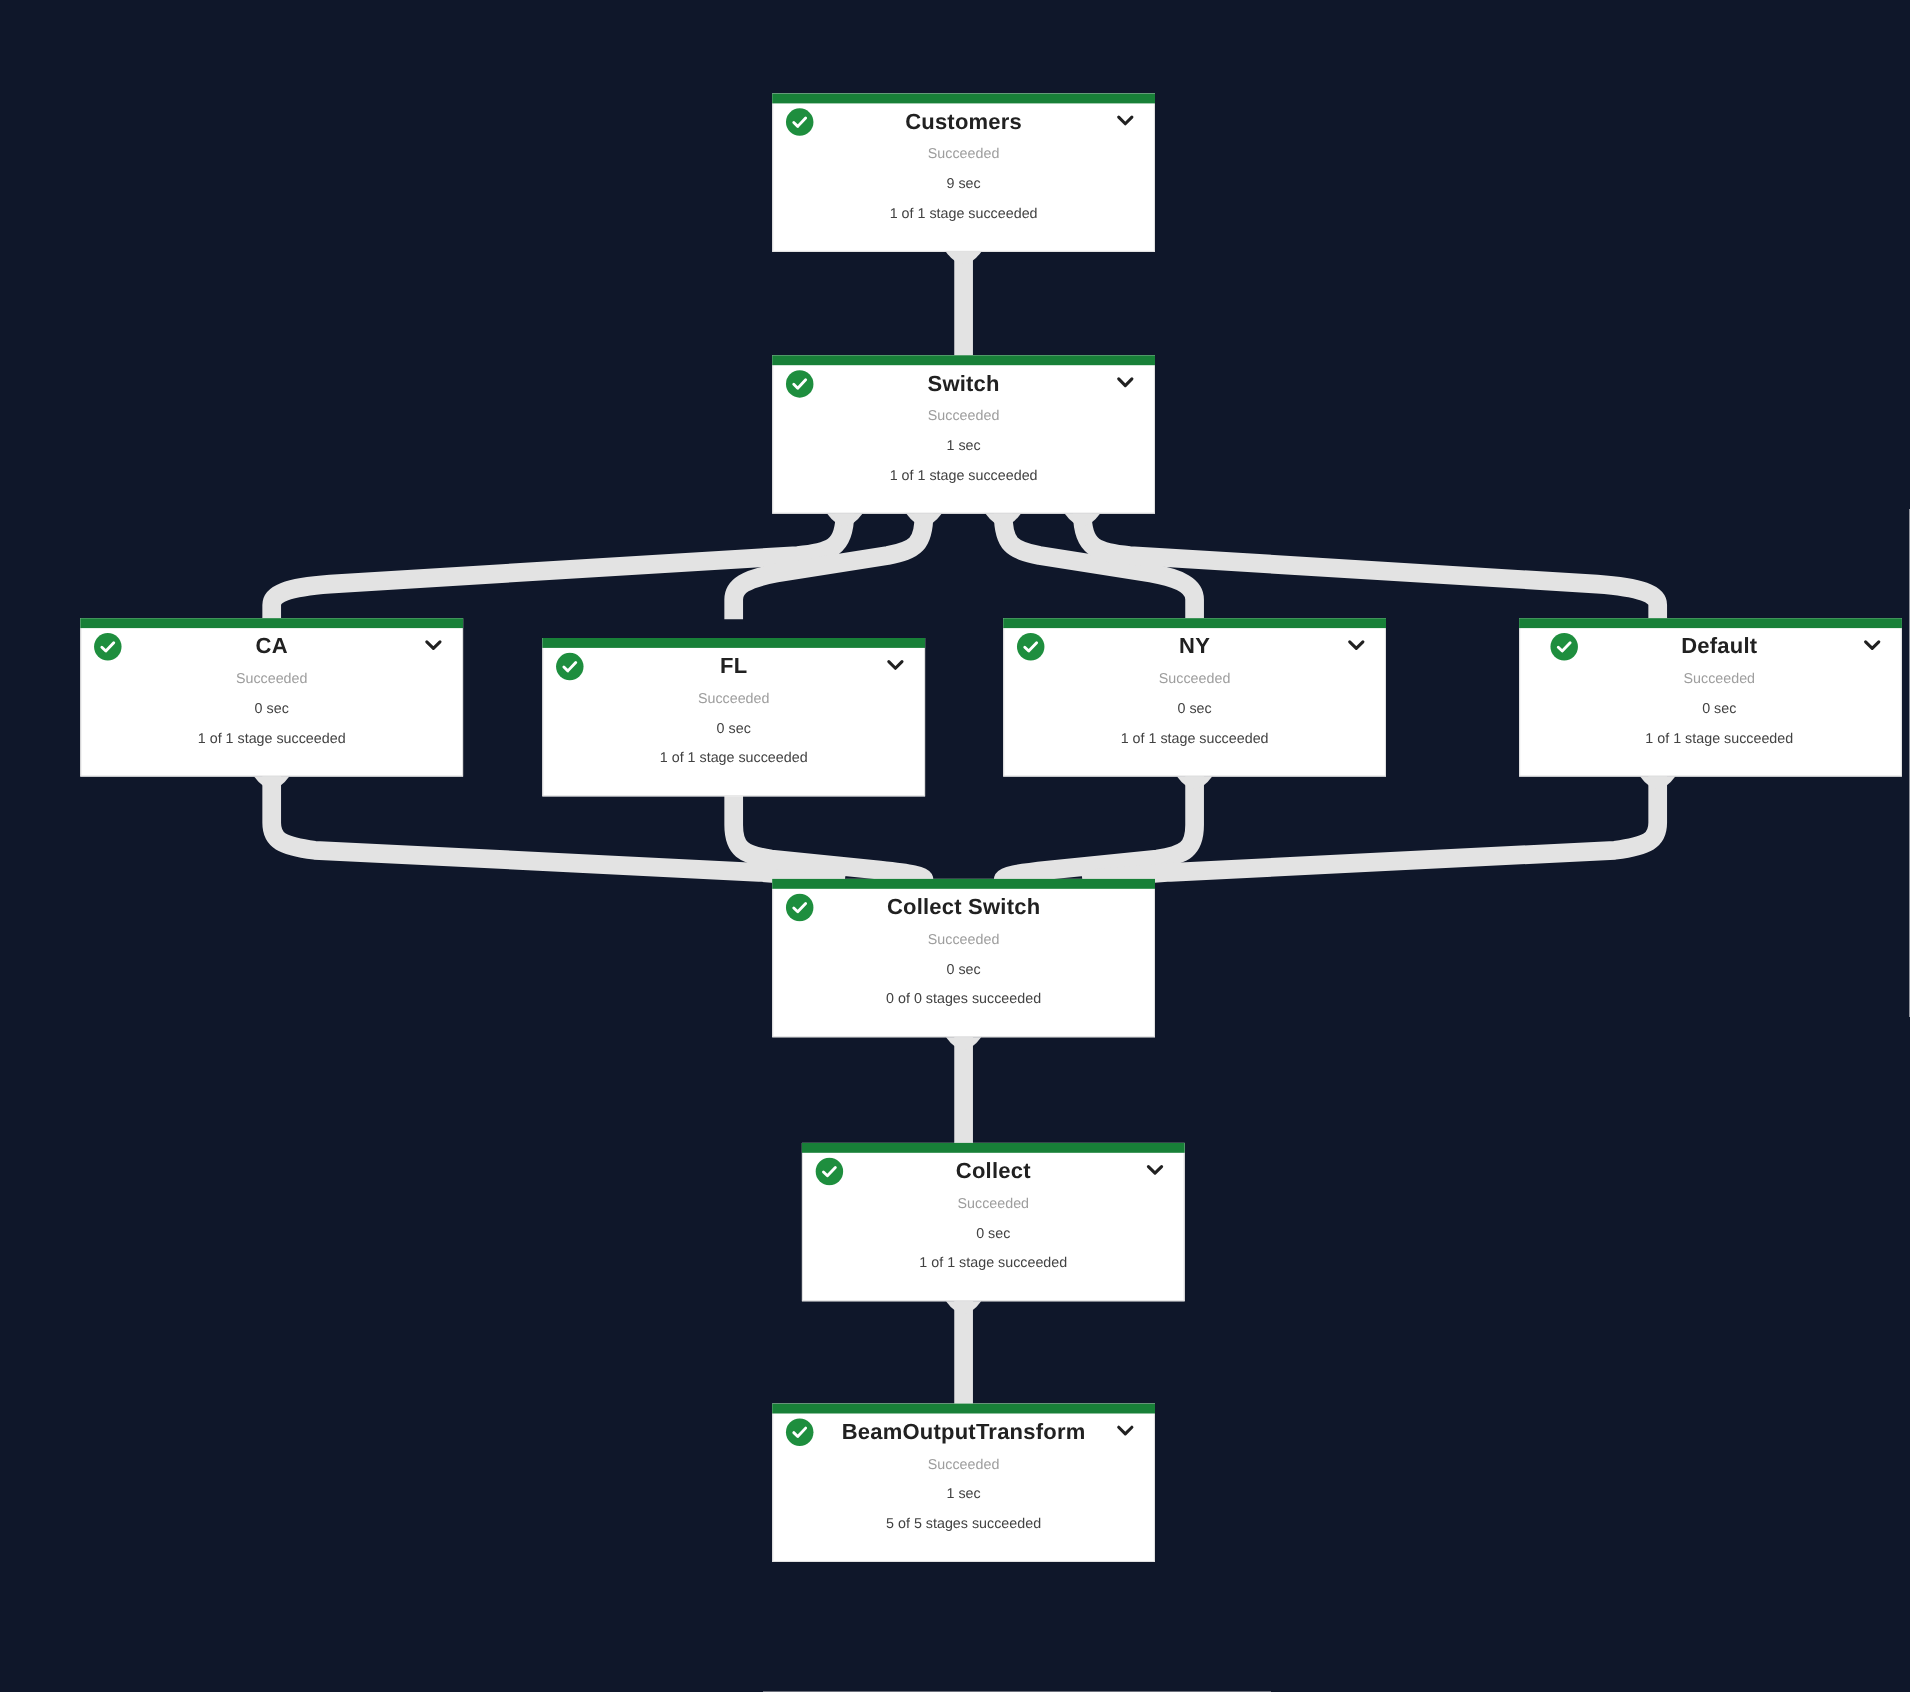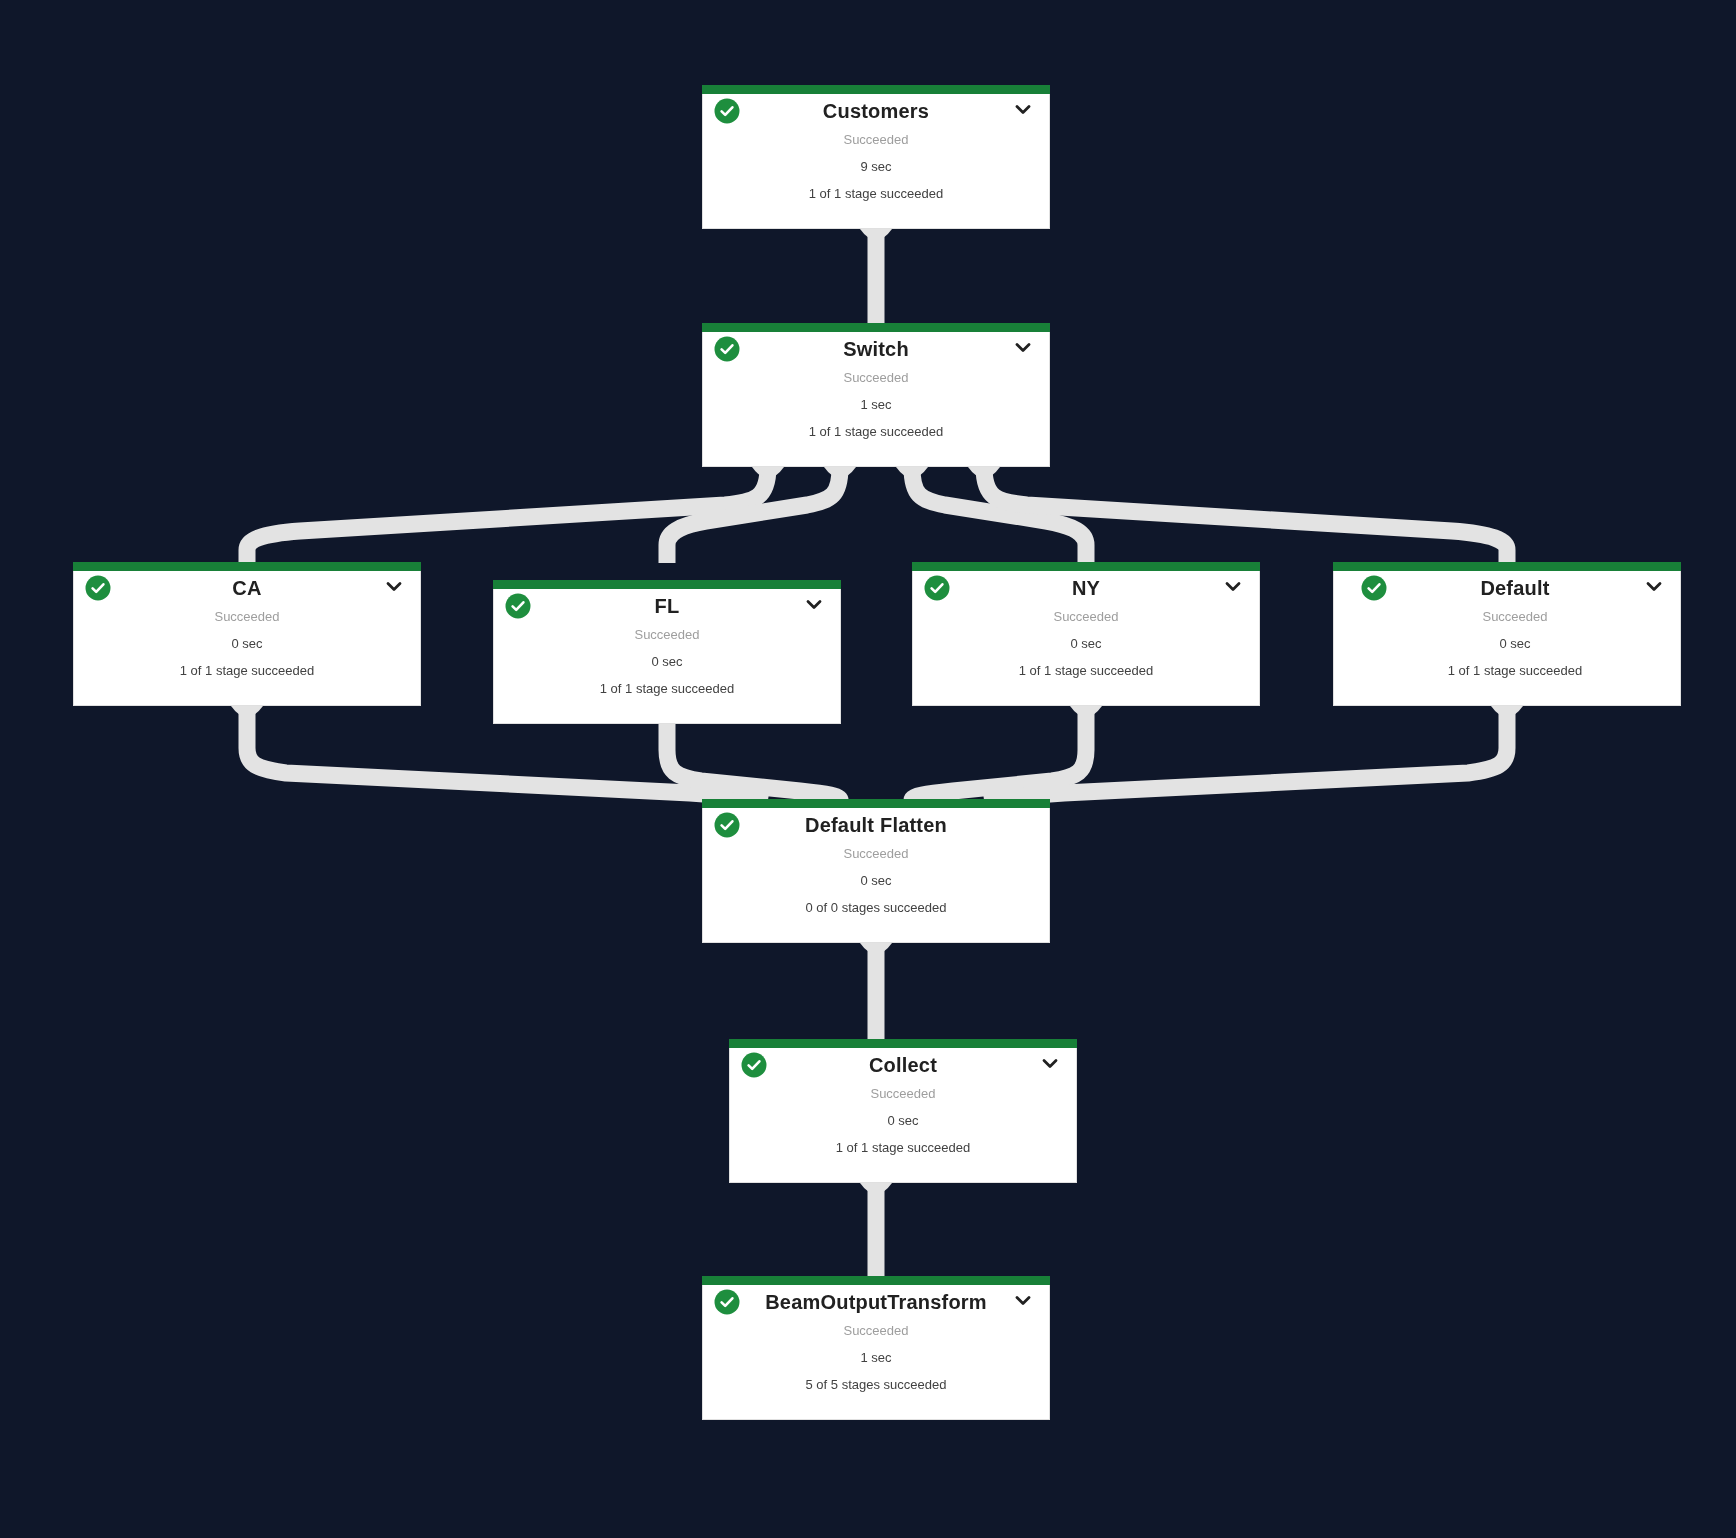--- a/index.html
+++ b/index.html
@@ -185,21 +185,21 @@
       <span class="node-title">NY</span>
       <svg class="chevron-icon" viewBox="0 0 26 26">
           <path d="M7 10.5 l6 6 l6 -6" stroke="#212121" stroke-width="2.8" fill="none" stroke-linecap="round" stroke-linejoin="round"></path>
         </svg>
     </div>
     <div class="node-line status-line">Succeeded</div>
     <div class="node-line detail-line">0 sec</div>
     <div class="node-line detail-line">1 of 1 stage succeeded</div>
   </div>
 
-  <div class="node" style="left:1333px; top:562px;padding-left:16px;">
+  <div class="node" style="left:1381px; top:562px;padding-left:16px;">
     <div class="node-bar"></div>
     <div class="title-row">
       <svg class="check-icon" viewBox="0 0 26 26">
           <circle cx="13" cy="13" r="12.5" fill="#1e8e3e"></circle>
           <path d="M7.6 13.4 l3.6 3.5 l7.2 -7.6" stroke="#ffffff" stroke-width="2.6" fill="none" stroke-linecap="round" stroke-linejoin="round"></path>
         </svg>
       <span class="node-title">Default</span>
       <svg class="chevron-icon" viewBox="0 0 26 26">
           <path d="M7 10.5 l6 6 l6 -6" stroke="#212121" stroke-width="2.8" fill="none" stroke-linecap="round" stroke-linejoin="round"></path>
         </svg>
@@ -209,21 +209,21 @@
     <div class="node-line detail-line">1 of 1 stage succeeded</div>
   </div>
 
   <div class="node" style="left:702px; top:799px;">
     <div class="node-bar"></div>
     <div class="title-row">
       <svg class="check-icon" viewBox="0 0 26 26">
           <circle cx="13" cy="13" r="12.5" fill="#1e8e3e"></circle>
           <path d="M7.6 13.4 l3.6 3.5 l7.2 -7.6" stroke="#ffffff" stroke-width="2.6" fill="none" stroke-linecap="round" stroke-linejoin="round"></path>
         </svg>
-      <span class="node-title">Default Flatten</span>
+      <span class="node-title">Collect Switch</span>
     </div>
     <div class="node-line status-line">Succeeded</div>
     <div class="node-line detail-line">0 sec</div>
     <div class="node-line detail-line">0 of 0 stages succeeded</div>
   </div>
 
   <div class="node" style="left:709px; top:1039px;margin-left:20px;">
     <div class="node-bar"></div>
     <div class="title-row">
       <svg class="check-icon" viewBox="0 0 26 26">

